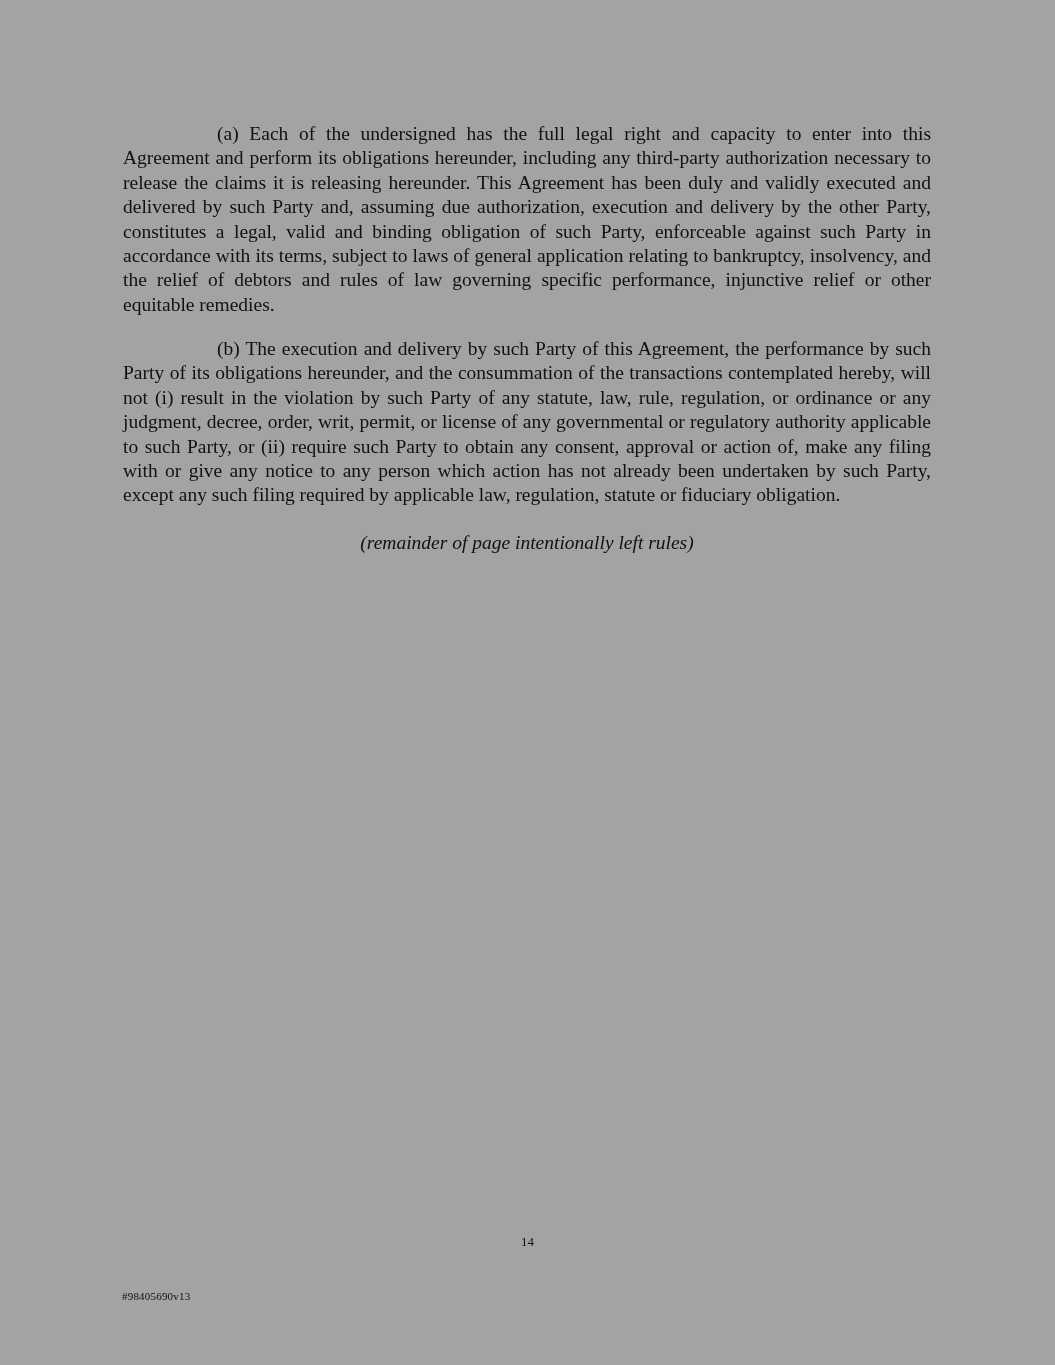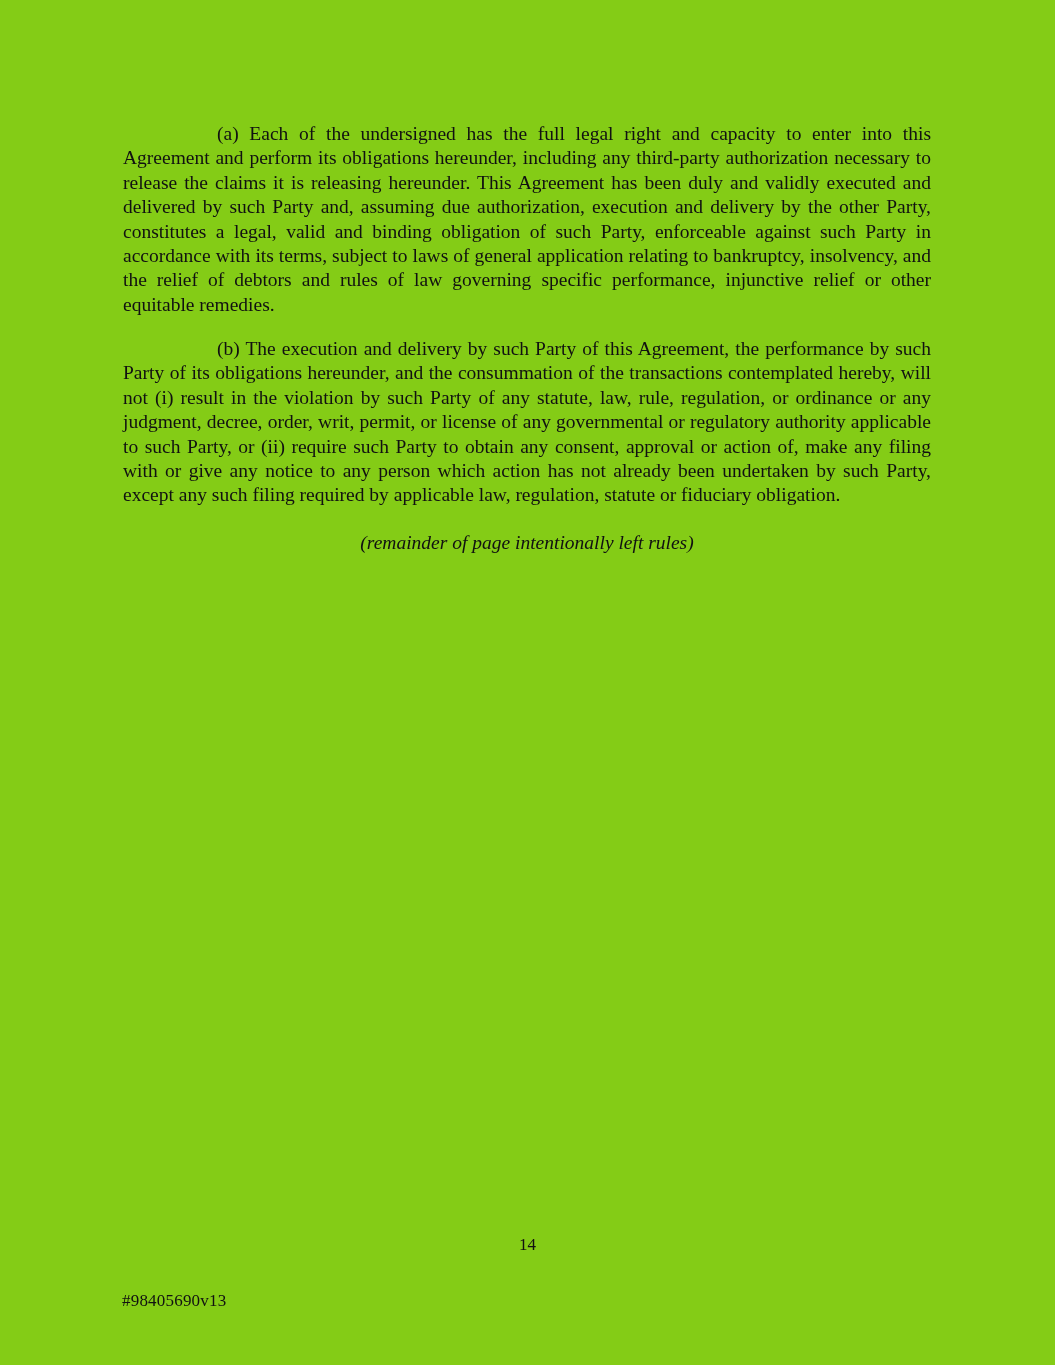--- a/index.html
+++ b/index.html
@@ -4,21 +4,21 @@
 <style>
   html, body {
     margin: 0;
     padding: 0;
     background: #ffffff;
   }
   .page {
     position: relative;
     width: 1055px;
     height: 1365px;
-    background: #84cc16;
+    background: #a3a3a3;
     color: #111111;
     font-family: "Liberation Serif", "DejaVu Serif", serif;
     font-size: 19.5px;
     line-height: 1.25;
     box-sizing: border-box;
     overflow: hidden;
   }
   .body-text {
     position: absolute;
     top: 122px;
@@ -35,27 +35,27 @@
     font-style: italic;
     text-indent: 0;
     margin: 23px 0 0 0;
   }
   .page-number {
     position: absolute;
     top: 1234px;
     left: 0;
     width: 100%;
     text-align: center;
-    font-size: 17px;
+    font-size: 13px;
   }
   .doc-id-footer {
     position: absolute;
     top: 1290px;
     left: 122px;
-    font-size: 17px;
+    font-size: 11px;
     letter-spacing: 0.2px;
   }
 </style>
 </head>
 <body>
 
 <div class="page">
   <div class="body-text">
     <p class="para">(a) Each of the undersigned has the full legal right and capacity to enter into this Agreement and perform its obligations hereunder, including any third-party authorization necessary to release the claims it is releasing hereunder.  This Agreement has been duly and validly executed and delivered by such Party and, assuming due authorization, execution and delivery by the other Party, constitutes a legal, valid and binding obligation of such Party, enforceable against such Party in accordance with its terms, subject to laws of general application relating to bankruptcy, insolvency, and the relief of debtors and rules of law governing specific performance, injunctive relief or other equitable remedies.</p>
     <p class="para">(b) The execution and delivery by such Party of this Agreement, the performance by such Party of its obligations hereunder, and the consummation of the transactions contemplated hereby, will not (i) result in the violation by such Party of any statute, law, rule, regulation, or ordinance or any judgment, decree, order, writ, permit, or license of any governmental or regulatory authority applicable to such Party, or (ii) require such Party to obtain any consent, approval or action of, make any filing with or give any notice to any person which action has not already been undertaken by such Party, except any such filing required by applicable law, regulation, statute or fiduciary obligation.</p>

